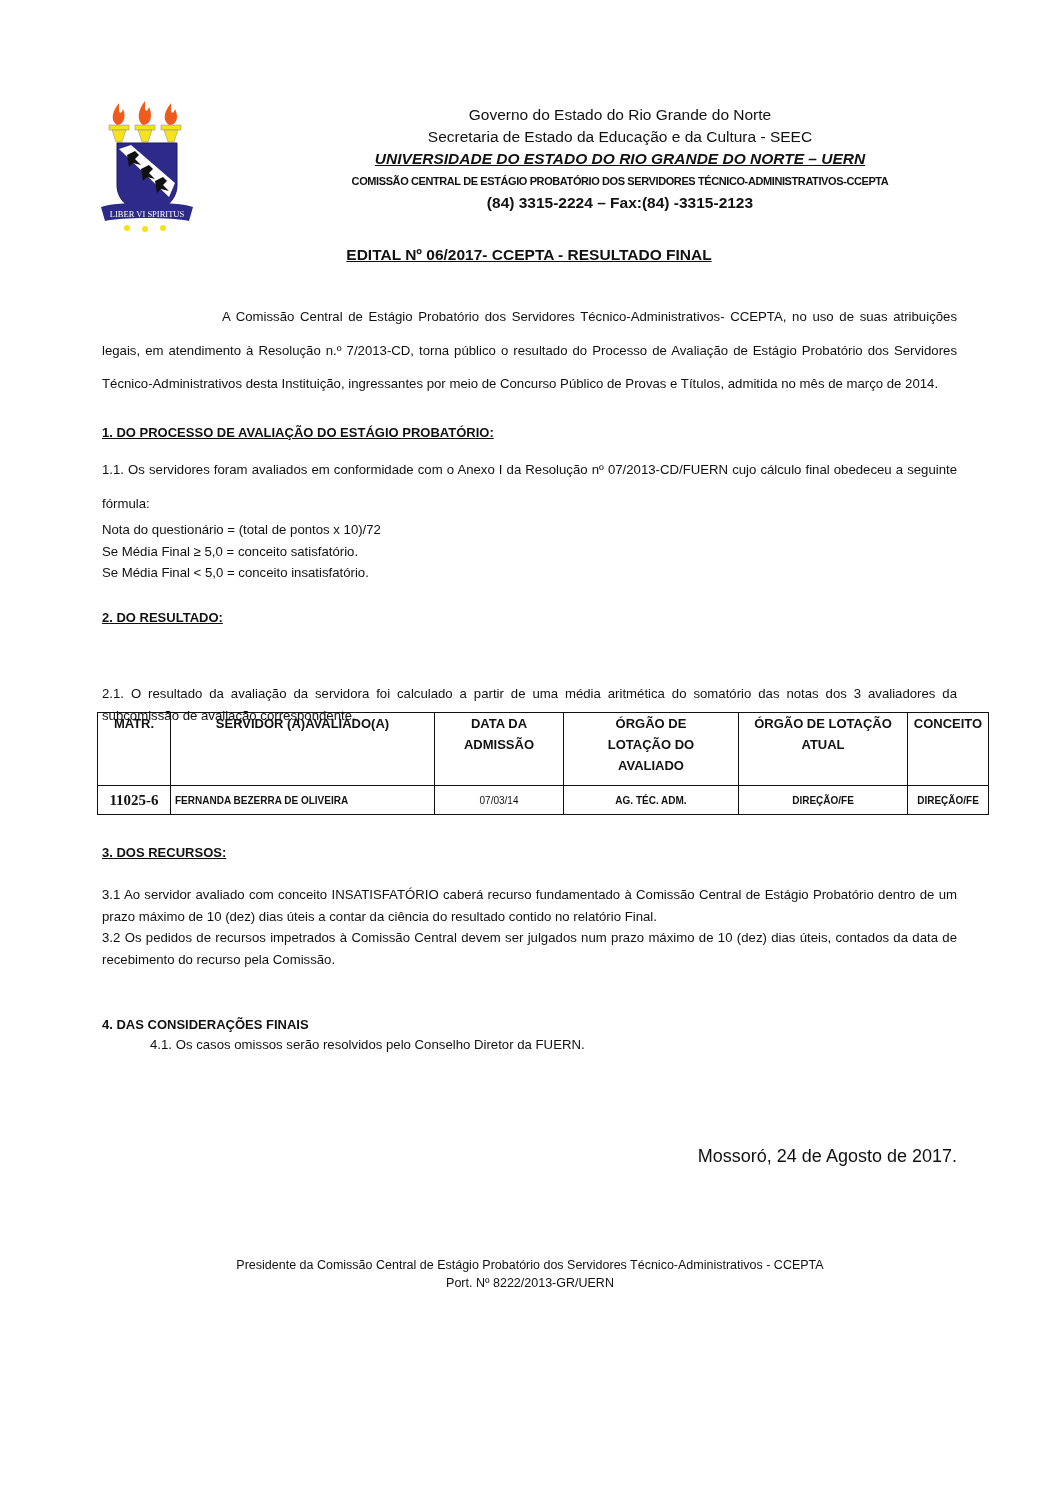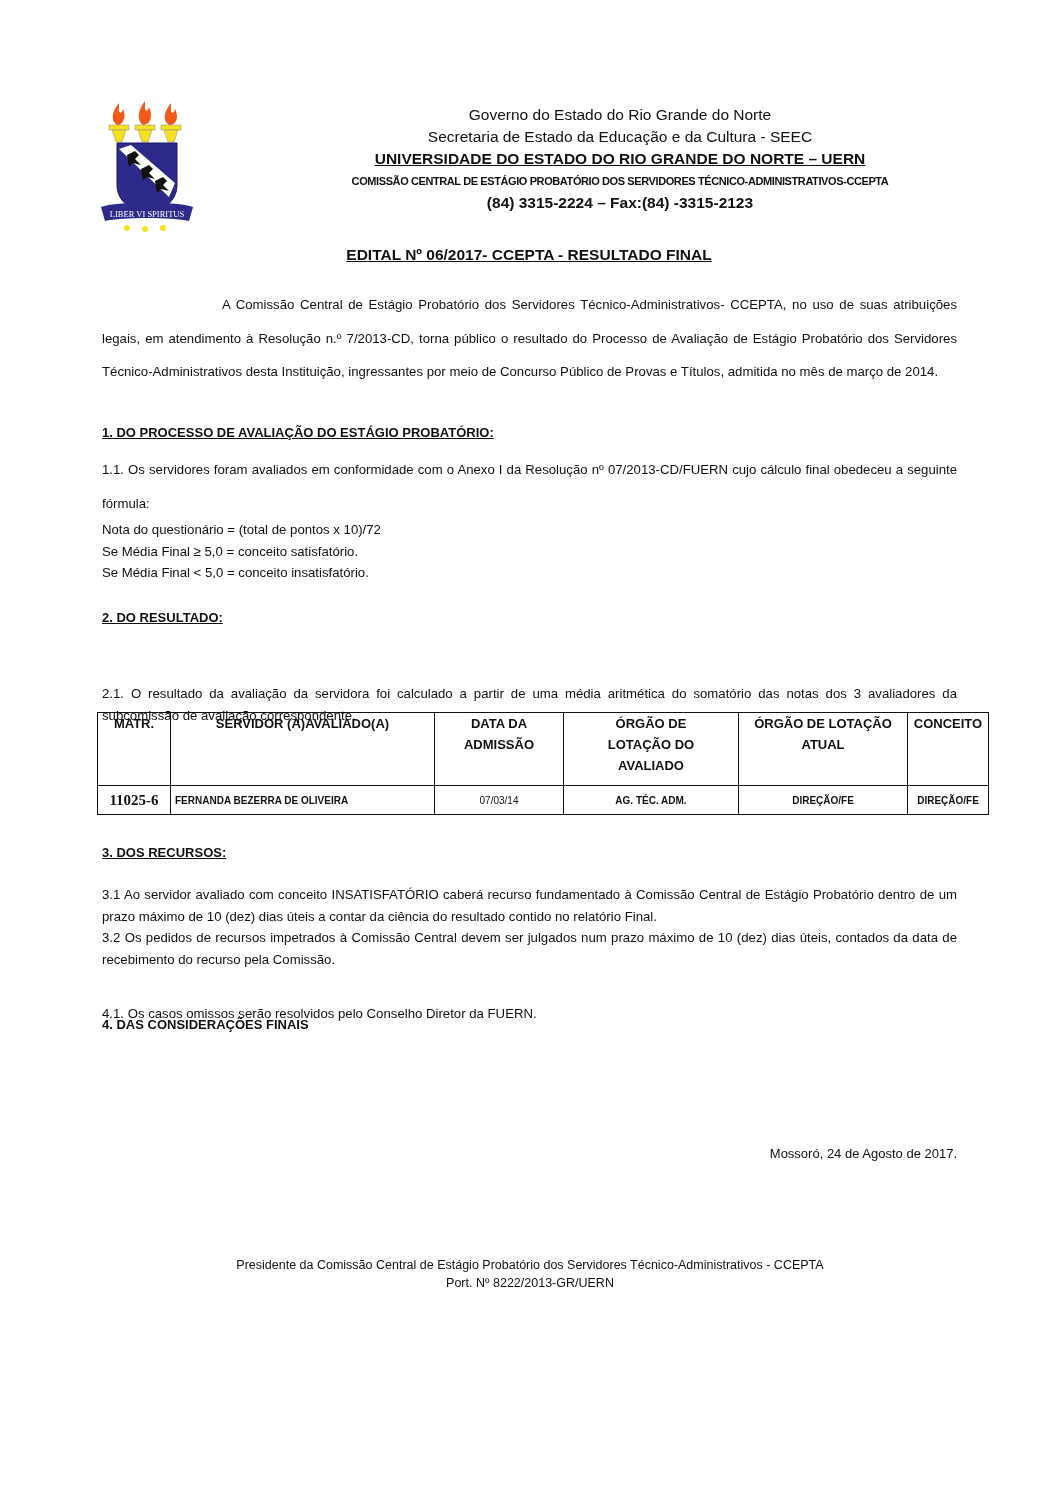--- a/index.html
+++ b/index.html
@@ -2,42 +2,42 @@
 <html><head>
 <meta charset="utf-8">
 <style>
   html, body { margin: 0; padding: 0; background: #ffffff; }
   body { width: 1058px; height: 1497px; position: relative; overflow: hidden;
          font-family: "Liberation Sans", "DejaVu Sans", sans-serif; color: #111; }
   .abs { position: absolute; }
   .logo { left: 97px; top: 95px; width: 100px; height: 140px; }
   .hdr { left: 205px; width: 830px; text-align: center; font-size: 15.5px; line-height: 22px; }
   .hdr .l1, .hdr .l2 { font-weight: normal; }
-  .hdr .l3 { font-weight: bold; text-decoration: underline; }
+  .hdr .l3 { font-weight: bold; text-decoration: underline; font-style: italic; }
   .hdr .l4, .hdr .l5 { font-weight: bold; }
   .hdr .l4 { font-size: 11px; letter-spacing: -0.4px; }
   .title { left: 300px; width: 458px; top: 246px; text-align: center; font-weight: bold; font-size: 15.5px; text-decoration: underline; }
   .para { left: 102px; width: 855px; font-size: 13.2px; text-align: justify; }
-  .intro { top: 288px; line-height: 33.5px; text-indent: 120px; }
+  .intro { top: 300px; line-height: 33.5px; text-indent: 120px; }
   .h { font-weight: bold; font-size: 13px; text-decoration: underline; left: 102px; }
   .h.nounder { text-decoration: none; }
   .p11 { top: 453px; line-height: 33.5px; }
   .formula { top: 519px; line-height: 21.5px; font-size: 13.2px; }
   .p21 { top: 683px; line-height: 21.5px; }
   table.res { position: absolute; left: 97px; top: 712px; width: 892px; border-collapse: collapse;
               font-size: 12.5px; }
   table.res td, table.res th { border: 1.5px solid #111; text-align: center; padding: 2px 4px; }
   table.res th { font-weight: bold; height: 70px; vertical-align: top; padding-top: 0; line-height: 21px; font-size: 13px; }
   table.res td { height: 24px; font-size: 10px; font-weight: bold; }
   table.res td.matr { font-family: "Liberation Serif", serif; font-weight: bold; font-size: 15px; }
   table.res td.name { text-align: left; }
   table.res td.date { font-weight: normal; }
   .p3 { top: 884px; line-height: 21.5px; }
-  .p41 { top: 1006px; }
-  .date-line { left: 600px; width: 357px; top: 1146px; text-align: right; font-size: 13px; }
+  .p41 { top: 1037px; margin-left: 48px; }
+  .date-line { left: 600px; width: 357px; top: 1146px; text-align: right; font-size: 18px; }
   .sig { left: 150px; width: 760px; text-align: center; font-size: 12.5px; line-height: 18px; top: 1256px; }
   .sig .name { font-weight: bold; }
 </style>
 </head>
 <body>
 
 <div class="abs logo">
   <svg width="100" height="140" viewBox="0 0 100 140">
 
     <g>

